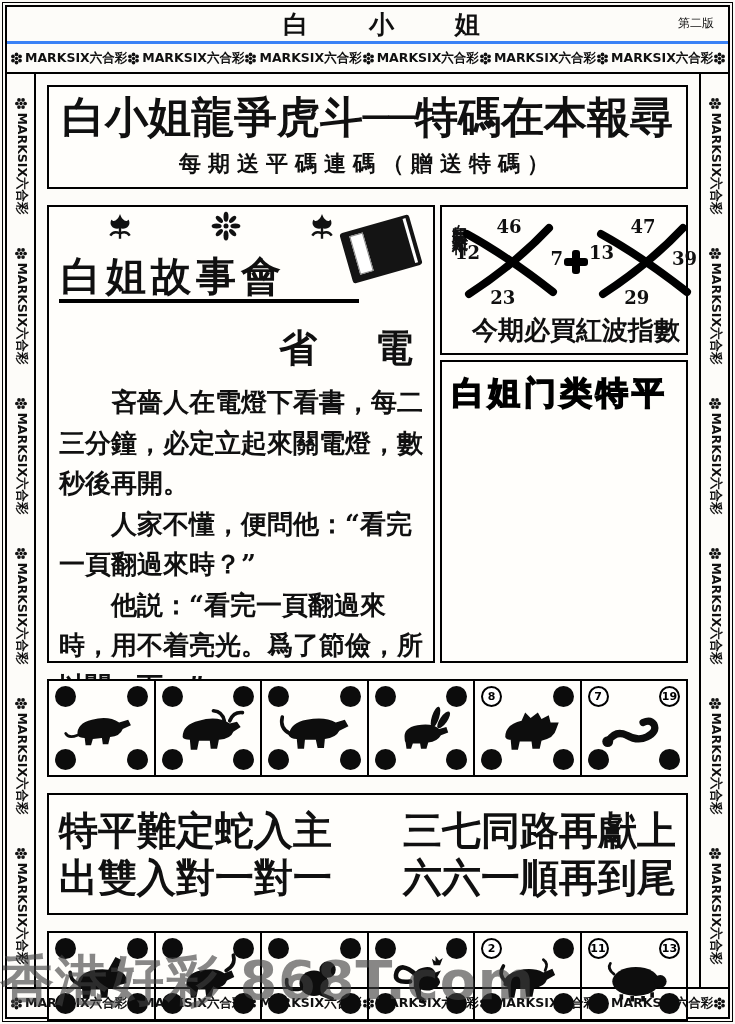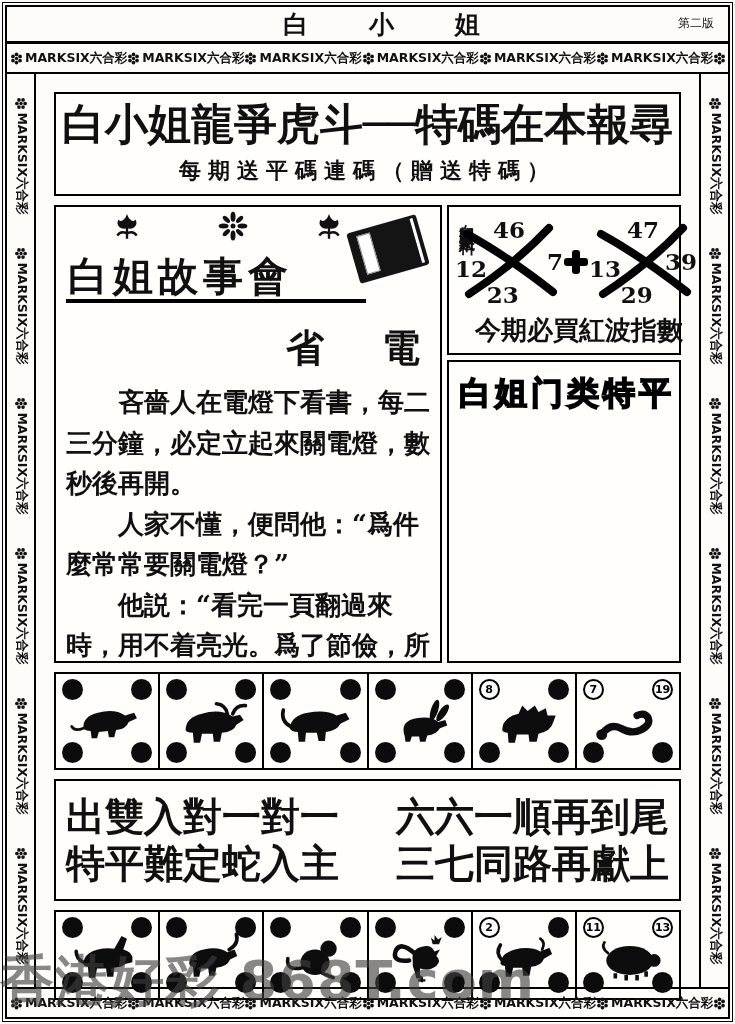--- a/index.html
+++ b/index.html
@@ -2,37 +2,37 @@
 <html><head>
 <meta charset="utf-8">
 <style>
   html,body{margin:0;padding:0;}
   body{width:735px;height:1024px;position:relative;background:#fbfaf6;color:#101010;
        font-family:"DejaVu Serif",serif;overflow:hidden;}
   .page{position:absolute;inset:2px;border:1px solid #000;padding:2px;box-sizing:border-box;}
   .sheet{border:2px solid #000;width:100%;height:100%;box-sizing:border-box;display:flex;flex-direction:column;background:#fdfcf9;}
 
   
-  .masthead{height:34px;flex:0 0 auto;position:relative;display:flex;align-items:center;justify-content:center;border-bottom:3px solid #000000;padding-left:28px;}
+  .masthead{height:34px;flex:0 0 auto;position:relative;display:flex;align-items:center;justify-content:center;border-bottom:3px solid #3b82f6;padding-left:28px;}
   .masthead .title{font-size:25px;font-weight:bold;letter-spacing:26px;margin-right:-26px;}
   .page-label{position:absolute;right:14px;top:8px;font-size:12px;}
 
   
   .strip-h{height:28px;flex:0 0 auto;display:flex;align-items:center;justify-content:space-between;padding:0 3px;overflow:hidden;white-space:nowrap;}
   .strip-h.top{border-bottom:2px solid #000;}
   .strip-h.bottom{border-top:2px solid #000;}
   .strip-item{display:inline-flex;align-items:center;gap:2px;font-family:"DejaVu Sans",sans-serif;font-weight:bold;font-size:12.5px;}
   .mid{flex:1;display:flex;min-height:0;}
   .strip-v{width:27px;flex:0 0 auto;position:relative;overflow:hidden;}
   .strip-v.left{border-right:2px solid #000;}
   .strip-v.right{border-left:2px solid #000;}
   .strip-v .rot{position:absolute;top:50%;left:50%;width:900px;transform:translate(-50%,-50%) rotate(90deg);display:flex;justify-content:space-around;align-items:center;}
 
   
-  .content{flex:1;padding:18px;display:flex;flex-direction:column;gap:9px;min-width:0;box-sizing:border-box;}
+  .content{flex:1;padding:11px;display:flex;flex-direction:column;gap:16px;min-width:0;box-sizing:border-box;}
   .box{border:2px solid #000;box-sizing:border-box;background:#fffefb;}
 
   .headline-box{flex:0 0 104px;text-align:center;padding-top:8px;}
   .headline{font-family:"DejaVu Sans",sans-serif;font-weight:900;font-size:43px;line-height:1.05;white-space:nowrap;}
   .subhead{margin-top:9px;font-family:"DejaVu Sans",sans-serif;font-weight:900;font-size:22px;letter-spacing:7px;white-space:nowrap;}
 
   .cols{flex:0 0 458px;display:flex;gap:5px;min-height:0;}
   .story-box{width:388px;flex:0 0 auto;padding:6px 10px;display:flex;flex-direction:column;}
   .story-header{position:relative;height:96px;flex:0 0 auto;}
   .logo-text{position:absolute;left:2px;top:36px;font-family:"DejaVu Sans",sans-serif;font-weight:900;font-size:40px;letter-spacing:5px;white-space:nowrap;}
@@ -47,23 +47,23 @@
   .story-body{flex:1;}
   .story-body p{margin:0;font-size:26px;line-height:1.56;text-indent:2em;font-weight:bold;}
 
   .right-col{flex:1;display:flex;flex-direction:column;gap:5px;min-width:0;}
   .numbers-box{flex:0 0 150px;display:flex;padding:4px 2px 4px 6px;}
   .side-label{writing-mode:vertical-rl;text-orientation:upright;font-family:"DejaVu Sans",sans-serif;font-weight:900;font-size:16px;letter-spacing:3px;line-height:1;flex:0 0 20px;}
   .numbers-main{flex:1;display:flex;flex-direction:column;min-width:0;}
   .xrow{flex:1;display:flex;align-items:center;justify-content:center;gap:3px;}
   .xfig{position:relative;width:104px;height:84px;flex:0 0 auto;}
   .xfig svg.xmark{position:absolute;inset:0;width:100%;height:100%;}
-  .xnum{position:absolute;font-size:23px;font-weight:bold;font-family:"DejaVu Serif",serif;}
+  .xnum{position:absolute;font-size:18px;font-weight:bold;font-family:"DejaVu Serif",serif;}
   .xnum.top{left:50%;transform:translateX(-50%);top:-4px;}
-  .xnum.left{left:-2px;top:35px;}
+  .xnum.left{left:-2px;top:22px;}
   .xnum.right{right:-2px;top:28px;}
   .xnum.bottom{left:44%;transform:translateX(-50%);bottom:-4px;}
   .plus{position:relative;width:24px;height:24px;flex:0 0 auto;}
   .plus::before{content:"";position:absolute;left:0;top:8px;width:24px;height:8px;background:#000;border-radius:3px;}
   .plus::after{content:"";position:absolute;left:8px;top:0;width:8px;height:24px;background:#000;border-radius:3px;}
   .red-caption{flex:0 0 auto;text-align:center;font-family:"DejaVu Sans",sans-serif;font-weight:900;font-size:26px;white-space:nowrap;padding-bottom:1px;}
 
   .doors-box{flex:1;padding:10px 10px 4px;display:flex;flex-direction:row;min-height:0;}
   .doors-header{text-align:center;font-family:"DejaVu Sans",sans-serif;font-weight:900;font-size:32px;letter-spacing:4px;color:#fff;
                 -webkit-text-stroke:1.6px #000;text-shadow:0 0 1px #000;margin-bottom:4px;white-space:nowrap;}
@@ -298,21 +298,21 @@
                     <path d="M12 14 L12 24 M12 19 Q6 16 3 21 M12 19 Q18 16 21 21" stroke="#111" stroke-width="2.2" fill="none"></path>
                   </svg>
               </span>
               <span class="logo-text">白姐故事會</span>
               <span class="logo-underline"></span>
               <span class="book"></span>
             </div>
             <div class="story-title">省　電</div>
             <div class="story-body">
                 <p>吝嗇人在電燈下看書，每二三分鐘，必定立起來關電燈，數秒後再開。</p>
-                <p>人家不懂，便問他：“爲件麼常常要關電燈？”</p>
+                <p>人家不懂，便問他：“看完一頁翻過來時？”</p>
                 <p>他説：“看完一頁翻過來時，用不着亮光。爲了節儉，所以關一下。”</p>
               </div>
           </div>
 
           <div class="right-col">
 
             <div class="box numbers-box">
               <div class="side-label">白姐最新來料</div>
               <div class="numbers-main">
                 <div class="xrow">
@@ -408,26 +408,26 @@
               <span class="corner solid br"></span>
               <svg class="animal" viewBox="0 0 84 64" fill="#0d0d0d">
                 <path d="M14 46 Q22 34 34 40 Q46 47 56 42 Q68 36 64 28 Q60 22 52 26" fill="none" stroke="#0d0d0d" stroke-width="8" stroke-linecap="round"></path>
                 <circle cx="13" cy="47" r="6"></circle>
               </svg>
             </div>
           </div>
 
         <div class="box couplet-box">
             <div class="couplet-line">
+              <span>特平難定蛇入主</span>
+              <span>三七同路再獻上</span>
+            </div>
+            <div class="couplet-line">
               <span>出雙入對一對一</span>
               <span>六六一順再到尾</span>
-            </div>
-            <div class="couplet-line">
-              <span>特平難定蛇入主</span>
-              <span>三七同路再獻上</span>
             </div>
           </div>
 
         <div class="box zstrip second">
             <div class="zcell">
               <span class="corner solid tl"></span>
               <span class="corner solid tr"></span>
               <span class="corner solid bl"></span>
               <span class="corner solid br"></span>
               <svg class="animal" viewBox="0 0 84 64" fill="#0d0d0d">

